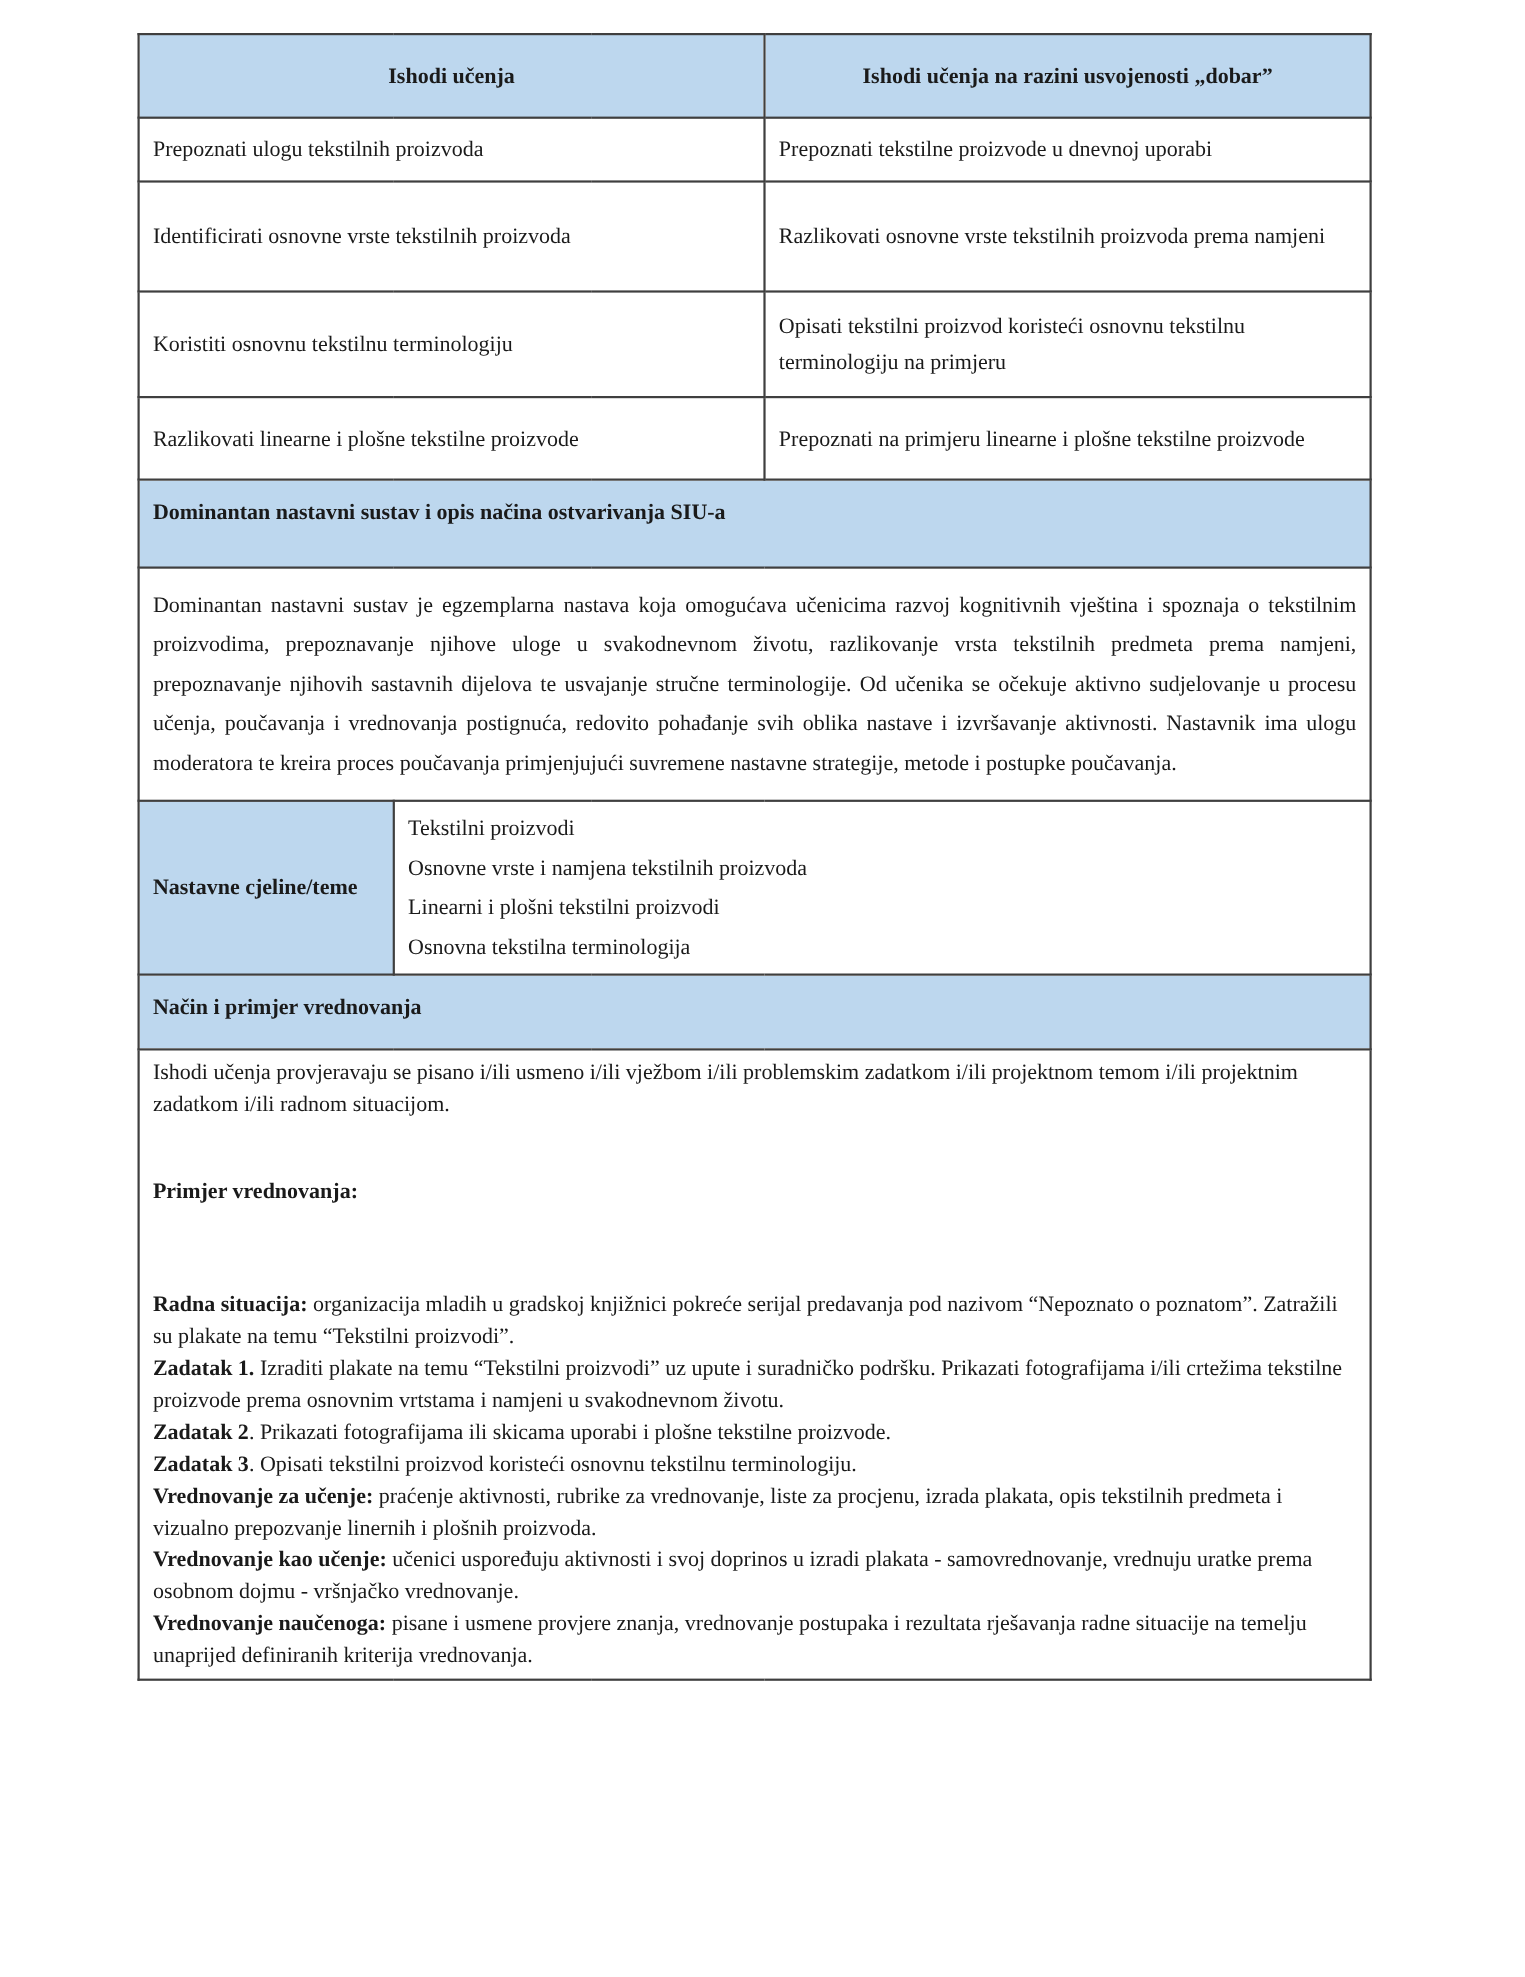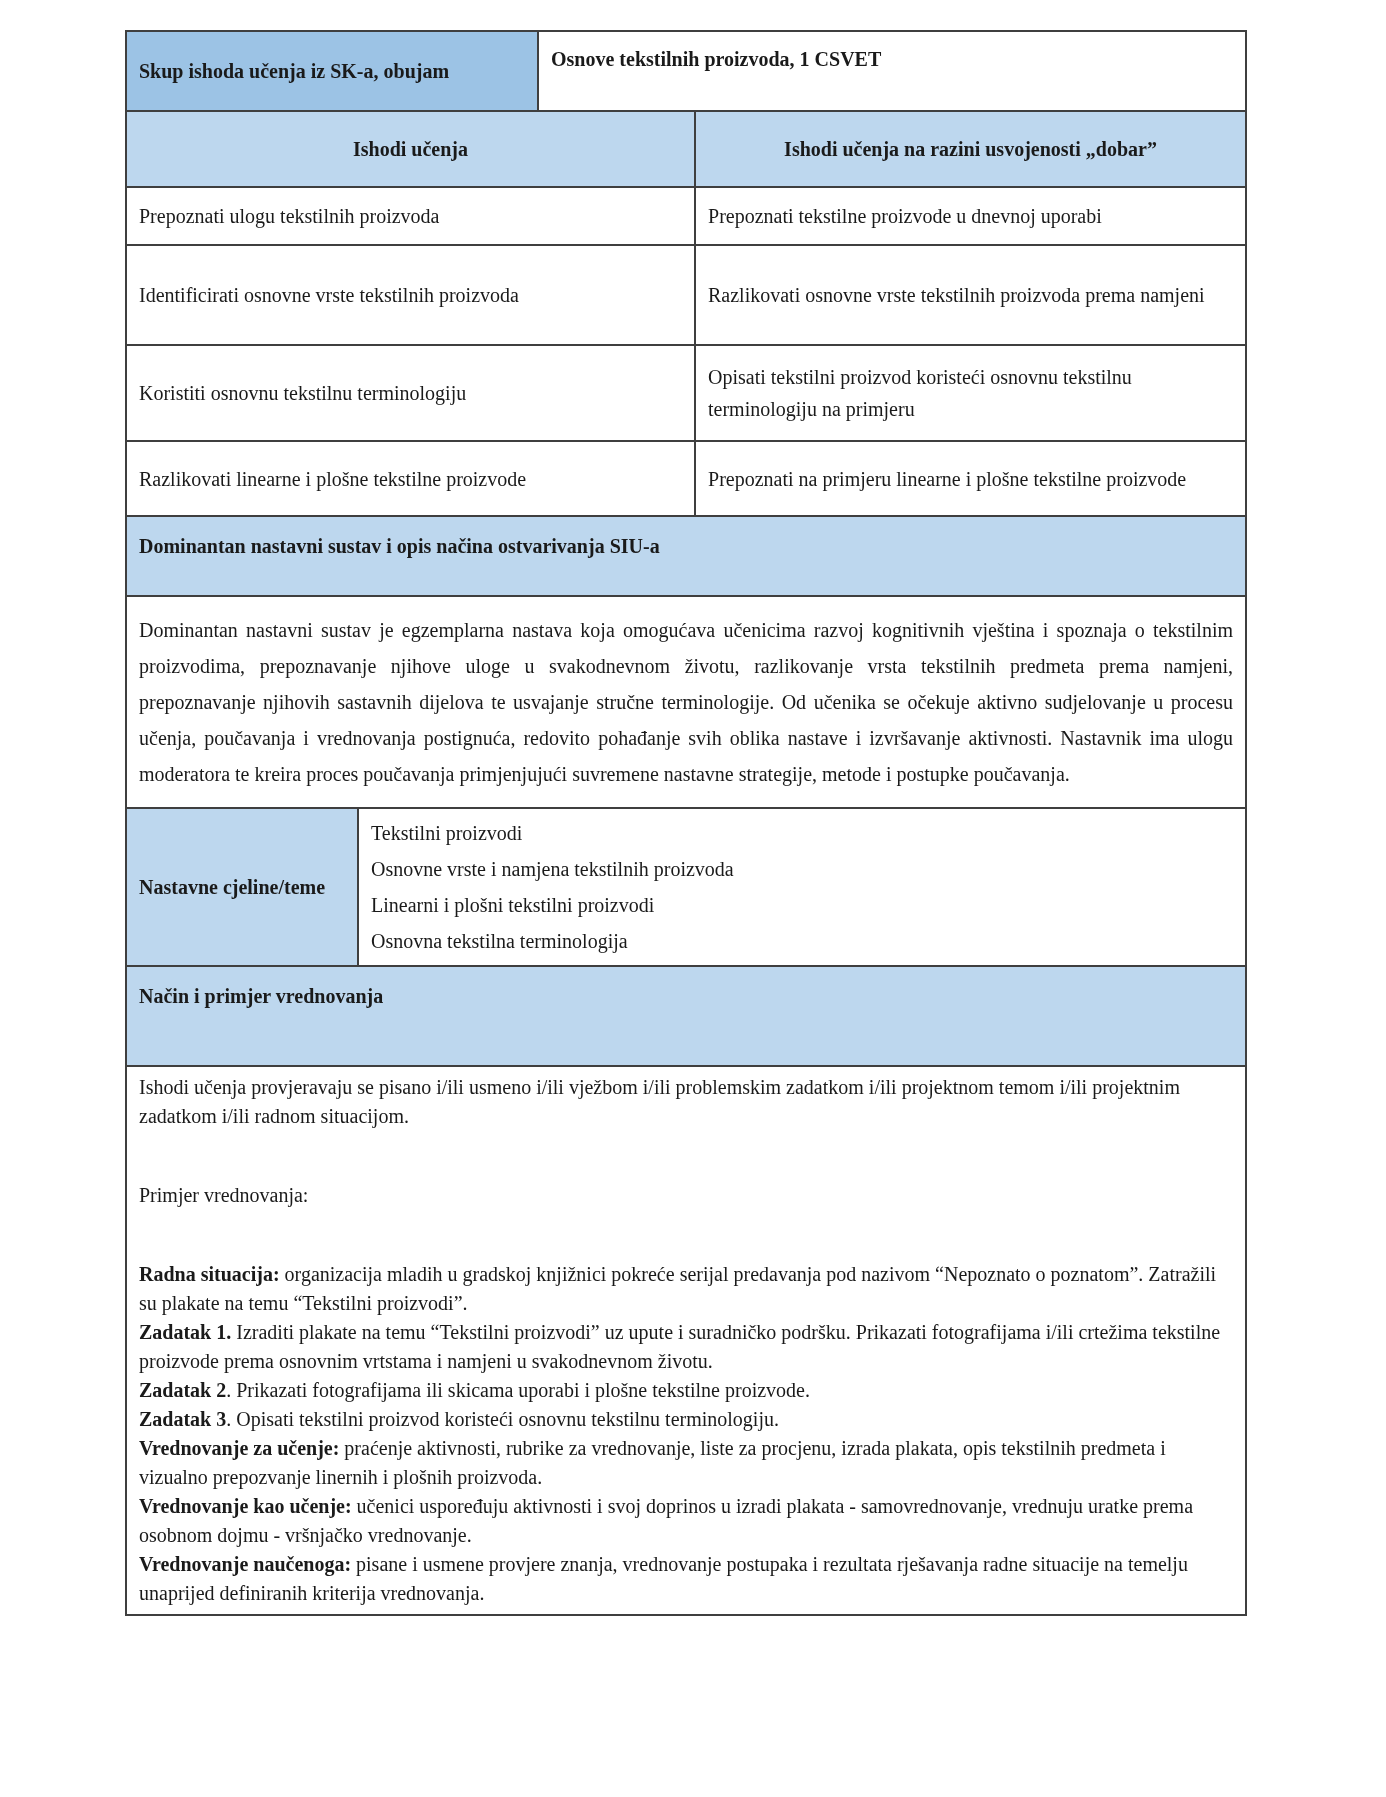--- a/index.html
+++ b/index.html
@@ -34,39 +34,35 @@
     vertical-align: middle;
     padding: 10px 14px;
   }
   .topics-cell { line-height: 36px; padding: 8px 14px; }
   .eval-cell {
     vertical-align: top;
     line-height: 29px;
     padding: 22px 14px 10px 12px;
   }
   .eval-intro { margin-bottom: 50px; }
-  .eval-heading { font-weight: normal; margin-bottom: 50px; }
+  .eval-heading { font-weight: bold; margin-bottom: 74px; }
   .eval-item .lbl { font-weight: bold; }
 </style>
 </head>
 <body>
 
 <table class="doc-table">
   <colgroup>
     <col style="width:232px">
     <col style="width:180px">
     <col style="width:157px">
     <col style="width:551px">
   </colgroup>
 
   <tbody>
-      <tr style="height:80px">
-    <td colspan="2" class="hdr-dark">Skup ishoda učenja iz SK-a, obujam</td>
-    <td colspan="2" class="bold" style="vertical-align:top; padding-top:16px;">Osnove tekstilnih proizvoda, 1 CSVET</td>
-  </tr>
 
   <tr style="height:76px">
     <td colspan="3" class="hdr-light center">Ishodi učenja</td>
     <td class="hdr-light center">Ishodi učenja na razini usvojenosti „dobar”</td>
   </tr>
 
   <tr style="height:58px">
     <td colspan="3" class="outcome-cell">Prepoznati ulogu tekstilnih proizvoda</td>
     <td class="outcome-cell">Prepoznati tekstilne proizvode u dnevnoj uporabi</td>
   </tr>
@@ -94,21 +90,21 @@
   <tr style="height:142px">
     <td class="hdr-light">Nastavne cjeline/teme</td>
     <td colspan="3" class="topics-cell">
       <div>Tekstilni proizvodi</div>
       <div>Osnovne vrste i namjena tekstilnih proizvoda</div>
       <div>Linearni i plošni tekstilni proizvodi</div>
       <div>Osnovna tekstilna terminologija</div>
     </td>
   </tr>
 
-  <tr style="height:100px">
+  <tr style="height:68px">
     <td colspan="4" class="hdr-light" style="vertical-align:top; padding-top:18px;">Način i primjer vrednovanja</td>
   </tr>
 
   <tr style="height:506px">
     <td colspan="4" class="eval-cell">
       <div class="eval-intro">Ishodi učenja provjeravaju se pisano i/ili usmeno i/ili vježbom i/ili problemskim zadatkom i/ili projektnom temom i/ili projektnim zadatkom i/ili radnom situacijom.</div>
       <div class="eval-heading">Primjer vrednovanja:</div>
 
       <div class="eval-item"><span class="lbl">Radna situacija:</span><span>  organizacija mladih u gradskoj knjižnici pokreće serijal predavanja pod nazivom “Nepoznato o poznatom”. Zatražili su plakate na temu “Tekstilni proizvodi”.</span></div>
       <div class="eval-item"><span class="lbl">Zadatak 1.</span><span> Izraditi plakate na temu “Tekstilni proizvodi” uz upute i suradničko podršku. Prikazati fotografijama i/ili crtežima tekstilne proizvode prema osnovnim vrtstama i namjeni  u svakodnevnom životu.</span></div>

